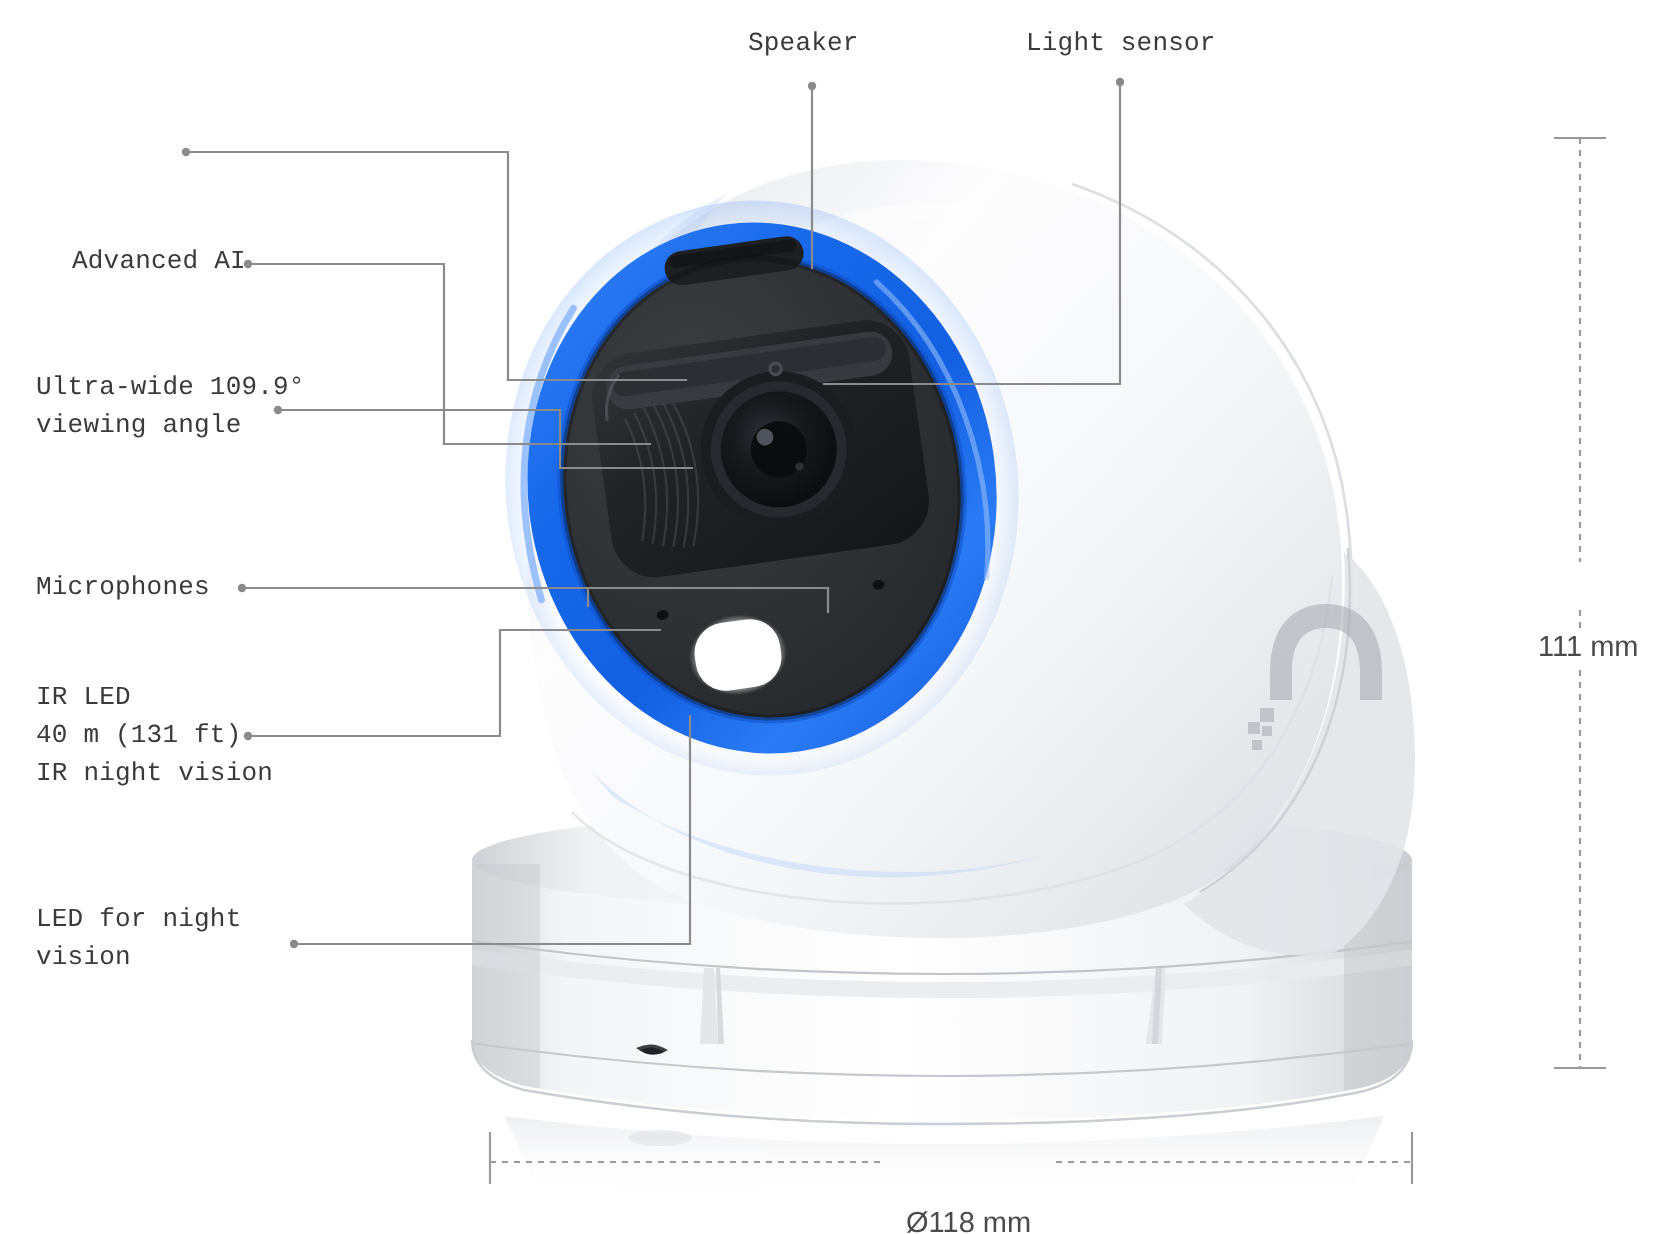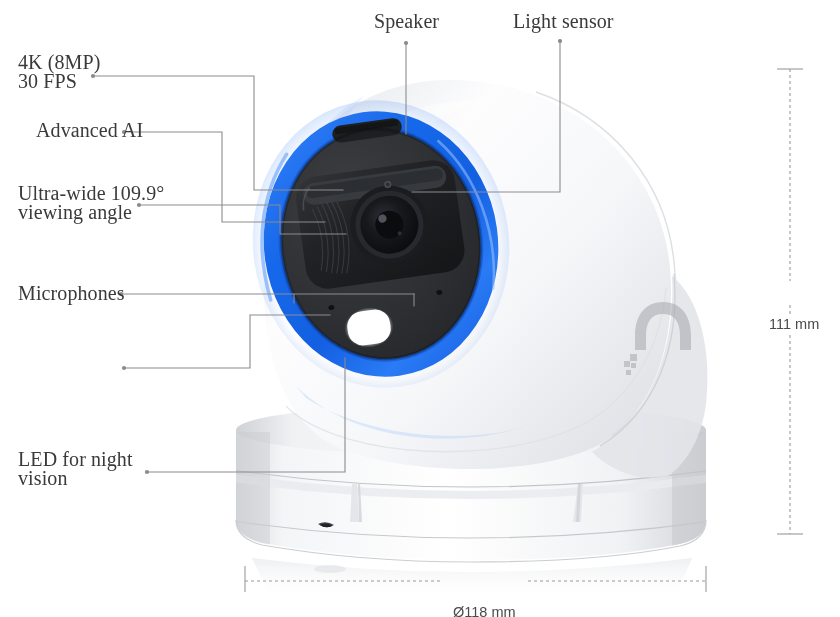--- a/index.html
+++ b/index.html
@@ -13,25 +13,25 @@
     width:840px;
     height:617px;
     background:#ffffff;
     overflow:hidden;
   }
 
   
   .label{
     position:absolute;
     color:#3a3a3c;
-    font-size:20px;
+    font-size:13px;
     line-height:19px;
     letter-spacing:.1px;
     white-space:pre-line;
-    font-family:Liberation Serif, serif;
+    font-family:Liberation Mono, monospace;
   }
   .dim-label{
     position:absolute;
     color:#4a4a4c;
     font-size:14.5px;
     line-height:17px;
     font-family:"Liberation Sans", sans-serif;
     background:#ffffff;
     padding:0 5px;
     margin-top:32px;
@@ -337,30 +337,31 @@
       <path d="M706,566 L706,592"></path>
       <path d="M245,581 L442,581" stroke-dasharray="3 3"></path>
       <path d="M528,581 L706,581" stroke-dasharray="3 3"></path>
     </g>
   </svg>
 
   <div class="label" style="left:374px; top:12px;">Speaker</div>
 
   <div class="label" style="left:513px; top:12px;">Light sensor</div>
 
-  <div class="label" style="left:18px; top:53px;">4K (8MP)
-30 FPS</div>
 
   <div class="label" style="left:36px; top:121px;">Advanced AI</div>
 
   <div class="label" style="left:18px; top:184px;">Ultra-wide 109.9°
 viewing angle</div>
 
   <div class="label" style="left:18px; top:284px;">Microphones</div>
 
+  <div class="label" style="left:18px; top:339px;">IR LED
+40 m (131 ft)
+IR night vision</div>
 
   <div class="label" style="left:18px; top:450px;">LED for night
 vision</div>
 
   <div class="dim-label" style="left:764px; top:284px;">111 mm</div>
 
   <div class="dim-label" style="left:448px; top:572px;">Ø118 mm</div>
 
 
 </div>

